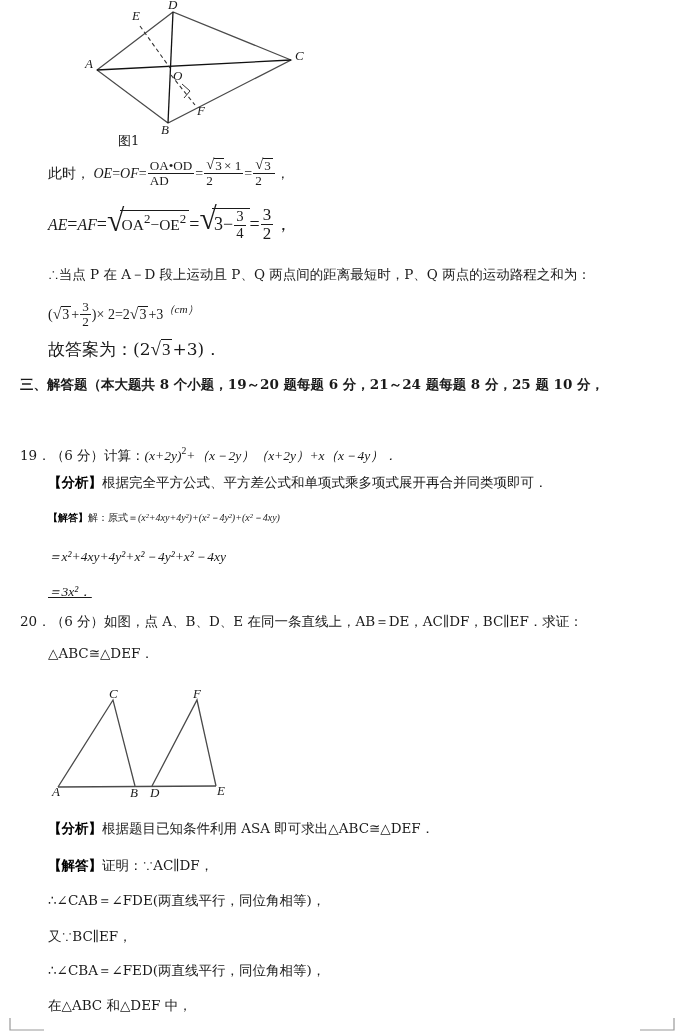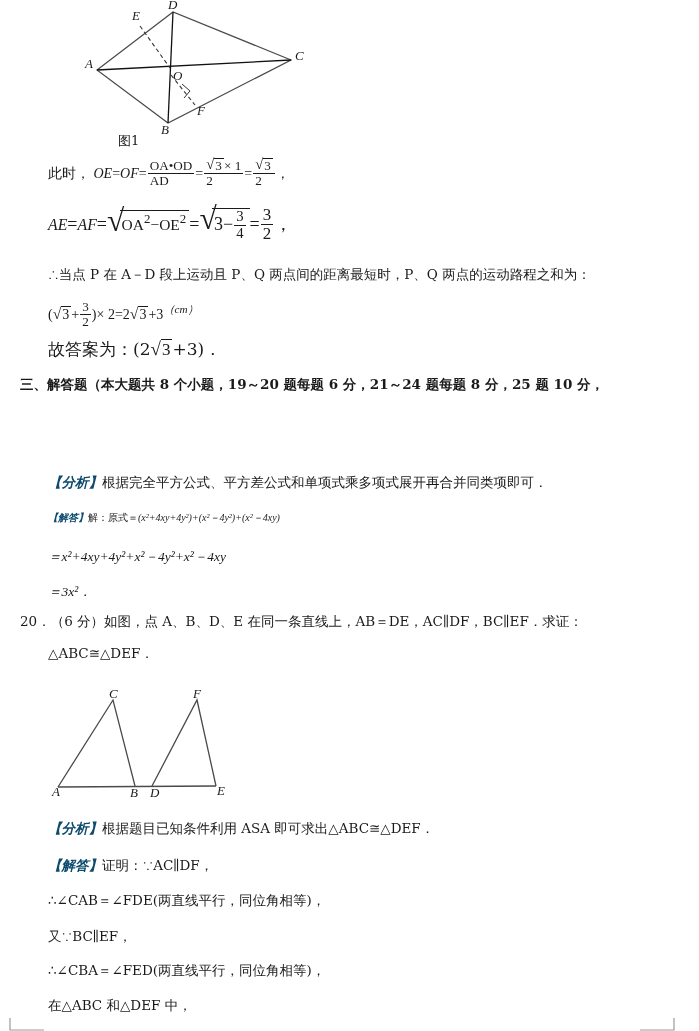--- a/index.html
+++ b/index.html
@@ -20,21 +20,21 @@
     position: relative;
     width: 699px;
     height: 1031px;
   }
 
   
   .tl { position: absolute; white-space: nowrap; }
   .cn { font-family: "DejaVu Serif", "Liberation Serif", serif; }
   .mi { font-style: italic; font-family: "Liberation Serif", serif; }
   .up { font-style: normal; }
-  .blue { color: #0c4a6e; font-style: italic; }
+  .blue { color: #000000; }
   .bold { font-weight: bold; }
 
   
   .frac {
     display: inline-block;
     vertical-align: -0.52em;
     line-height: 1.06;
     font-size: 0.94em;
     margin: 0 1px;
   }
@@ -144,30 +144,33 @@
         <span class="den">2</span>
     </span><span>)</span><span>× 2=2</span><span class="rad"><span class="bar">3</span></span><span>+3</span><span class="mi" style="font-size:0.8em; vertical-align:super;">（cm）</span>
   </div>
 
   <div class="tl" style="left:48px; top:338px; font-size:17px;">
     <span class="cn">故答案为：(2</span><span class="rad"><span class="bar">3</span></span><span class="cn">+3)．</span>
   </div>
 
   <div class="tl cn bold" style="left:20px; top:376px; font-size:13.5px;">三、解答题（本大题共 8 个小题，19～20 题每题 6 分，21～24 题每题 8 分，25 题 10 分，</div>
 
+  <div class="tl" style="left:20px; top:445px; font-size:13.5px;">
+    <span class="cn">19．</span><span class="cn">（6 分）</span><span class="cn">计算：</span><span class="mi">(x+2y)</span><sup class="exu">2</sup><span class="mi">+（x－2y）（x+2y）+x（x－4y）．</span>
+  </div>
 
   <div class="tl" style="left:48px; top:474px; font-size:13.5px;">
     <span class="cn blue bold">【分析】</span><span class="cn">根据完全平方公式、平方差公式和单项式乘多项式展开再合并同类项即可．</span>
   </div>
 
   <div class="tl" style="left:48px; top:511px; font-size:10px;">
     <span class="cn blue bold">【解答】</span><span class="cn">解：原式＝</span><span class="mi">(x²+4xy+4y²)+(x²－4y²)+(x²－4xy)</span>
   </div>
   <div class="tl mi" style="left:48px; top:548px; font-size:13.5px;">＝x²+4xy+4y²+x²－4y²+x²－4xy</div>
-  <div class="tl mi" style="left:48px; top:583px; font-size:13.5px;">＝3x²．</div>
+  <div class="tl mi" style="left:48px; top:583px; font-size:13.5px;text-decoration:underline;">＝3x²．</div>
 
   <div class="tl" style="left:20px; top:613px; font-size:13.5px;">
     <span class="cn">20．</span><span class="cn">（6 分）</span><span class="cn">如图，点 A、B、D、E 在同一条直线上，AB＝DE，AC∥DF，BC∥EF．求证：</span>
   </div>
   <div class="tl cn" style="left:48px; top:645px; font-size:13.5px;">△ABC≅△DEF．</div>
 
   <div class="fig" style="left:40px; top:685px; width:240px; height:120px;">
     <svg width="240" height="120" viewBox="0 0 240 120">
 
       <line x1="18" y1="102" x2="176" y2="101" stroke="#4a4a4a" stroke-width="1.3"></line>

